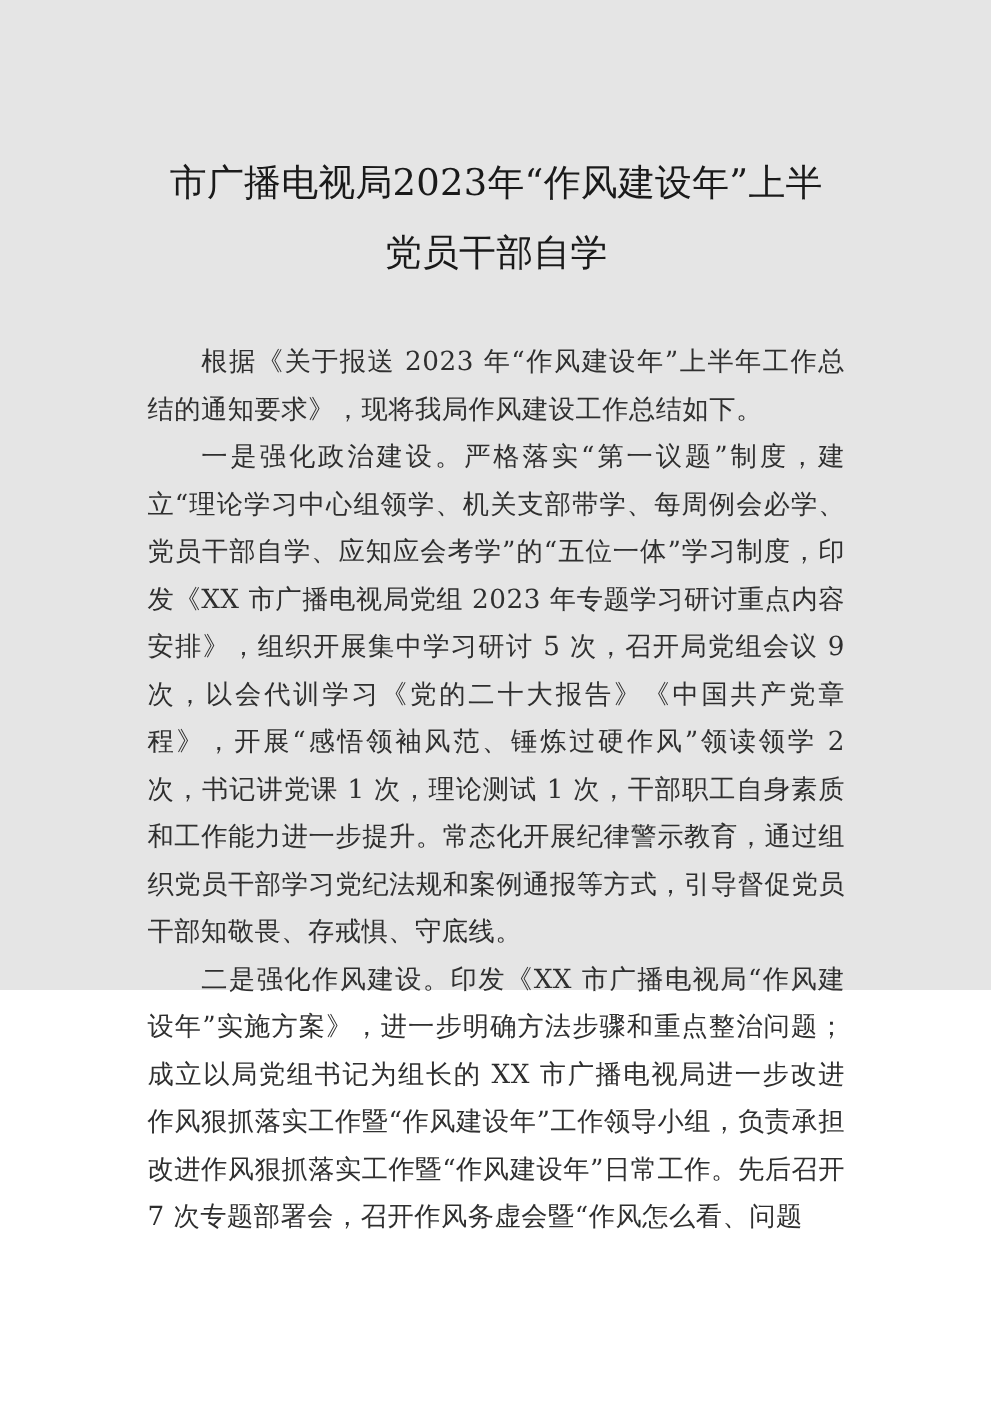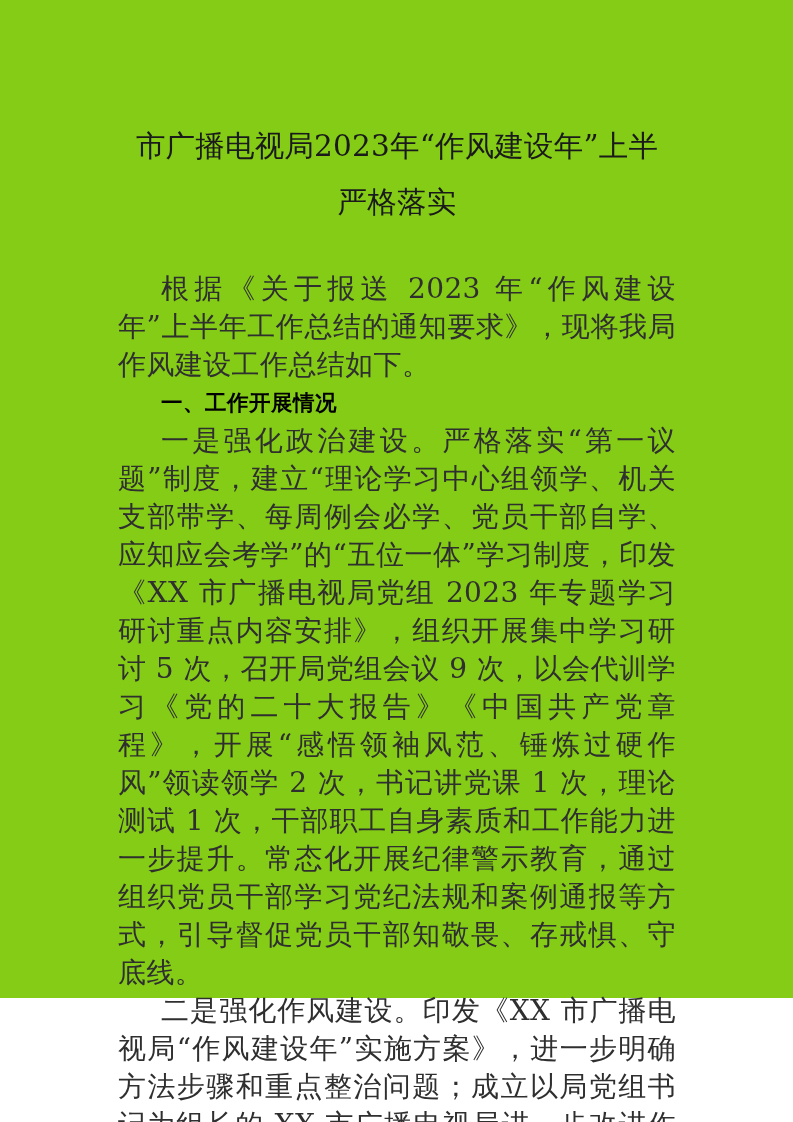--- a/index.html
+++ b/index.html
@@ -15,22 +15,22 @@
     font-family: "DejaVu Serif", serif;
     color: #000000;
     -webkit-font-smoothing: antialiased;
   }
 
   .page {
     position: absolute;
     left: 0;
     top: 0;
     width: 793px;
-    height: 998px;
-    background: #84cc16;
+    height: 792px;
+    background: #e5e5e5;
   }
 
   
   .doc-body {
     position: absolute;
     left: 118px;
     top: 118px;
     width: 558px;   
   }
 
@@ -46,21 +46,21 @@
     padding: 0;
     font-weight: normal;
   }
 
   
   .title-gap { height: 40px; }
 
   
   .para {
     font-family: "DejaVu Serif", "Liberation Serif", serif;
-    font-size: 28px;
+    font-size: 21px;
     line-height: 38px;
     text-align: justify;
     text-align-last: left;
     text-justify: inter-ideograph;
     color: #2a2a2a;
     margin: 0;
     padding: 0;
     text-indent: 43px;        
     letter-spacing: 0.4px;
     word-break: break-all;
@@ -88,27 +88,26 @@
   
   .para.clipped { }
 </style>
 </head>
 <body>
 
 <div class="page">
 
   <div class="doc-body">
 
-    <h1 class="doc-title"><span>市广播电视局2023年“作风建设年”上半</span><br><span>严格落实</span></h1>
+    <h1 class="doc-title"><span>市广播电视局2023年“作风建设年”上半</span><br><span>党员干部自学</span></h1>
 
     <div class="title-gap"></div>
 
     <p class="para kai">根据《关于报送 2023 年“作风建设年”上半年工作总结的通知要求》，现将我局作风建设工作总结如下。</p>
 
-    <p class="heading-1">一、工作开展情况</p>
 
     <p class="para kai">一是强化政治建设。严格落实“第一议题”制度，建立“理论学习中心组领学、机关支部带学、每周例会必学、党员干部自学、应知应会考学”的“五位一体”学习制度，印发《XX 市广播电视局党组 2023 年专题学习研讨重点内容安排》，组织开展集中学习研讨 5 次，召开局党组会议 9 次，以会代训学习《党的二十大报告》《中国共产党章程》，开展“感悟领袖风范、锤炼过硬作风”领读领学 2 次，书记讲党课 1 次，理论测试 1 次，干部职工自身素质和工作能力进一步提升。常态化开展纪律警示教育，通过组织党员干部学习党纪法规和案例通报等方式，引导督促党员干部知敬畏、存戒惧、守底线。</p>
 
     <p class="para kai clipped">二是强化作风建设。印发《XX 市广播电视局“作风建设年”实施方案》，进一步明确方法步骤和重点整治问题；成立以局党组书记为组长的 XX 市广播电视局进一步改进作风狠抓落实工作暨“作风建设年”工作领导小组，负责承担改进作风狠抓落实工作暨“作风建设年”日常工作。先后召开 7 次专题部署会，召开作风务虚会暨“作风怎么看、问题</p>
 
   </div>
 
 </div>
 
 </body></html>

